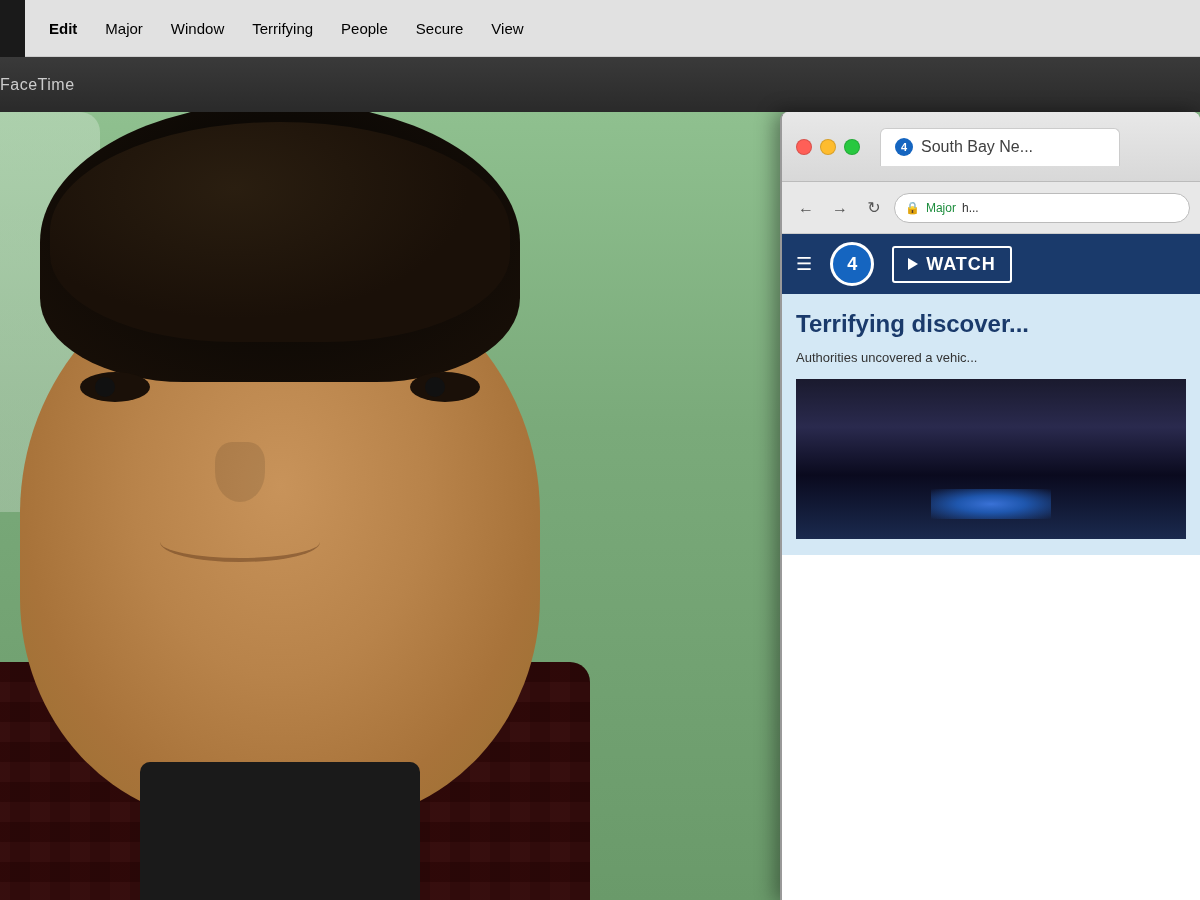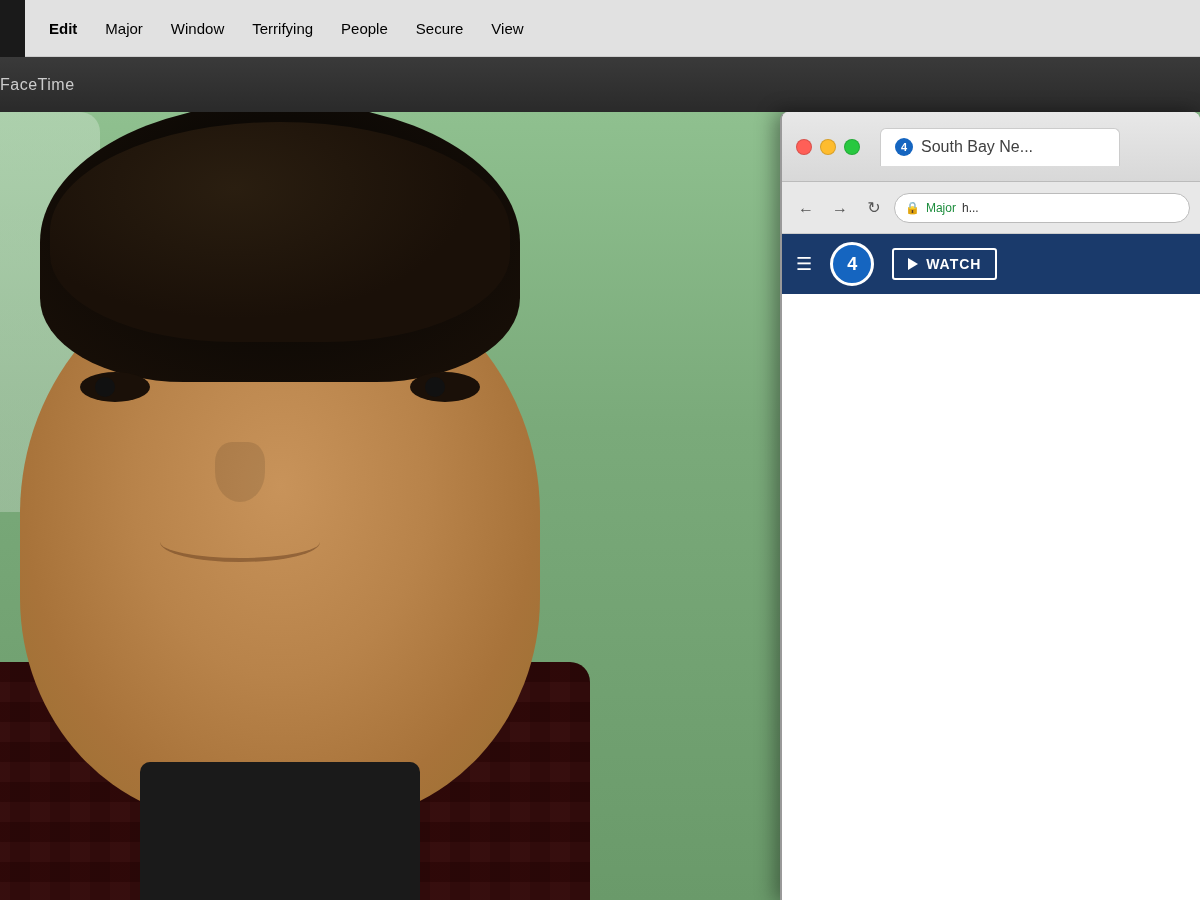--- a/index.html
+++ b/index.html
@@ -475,21 +475,21 @@
       font-size: 18px;
       font-weight: 900;
       border: 3px solid #fff;
     }
 
     .watch-btn {
       display: flex;
       align-items: center;
       gap: 8px;
       color: #fff;
-      font-size: 14px;
+      font-size: 18px;
       font-weight: 700;
       letter-spacing: 1px;
       border: 2px solid #fff;
       padding: 6px 14px;
       border-radius: 3px;
       cursor: pointer;
     }
     .play-icon-small {
       width: 0;
       height: 0;
@@ -665,15 +665,23 @@
 
       <div class="news-nav">
         <span class="hamburger-icon">☰</span>
         <div class="news-logo">4</div>
         <div class="watch-btn">
           <div class="play-icon-small"></div>
           <span>WATCH</span>
         </div>
       </div>
 
+      <div class="news-content">
+        <div class="news-headline">Terrifying discover...</div>
+        <div class="news-subtext">Authorities uncovered a vehic...</div>
+
+        <div class="article-image">
+          <div class="article-img-glow"></div>
+        </div>
+      </div>
     </div>
   </div>
 </div>
 
 </body></html>

